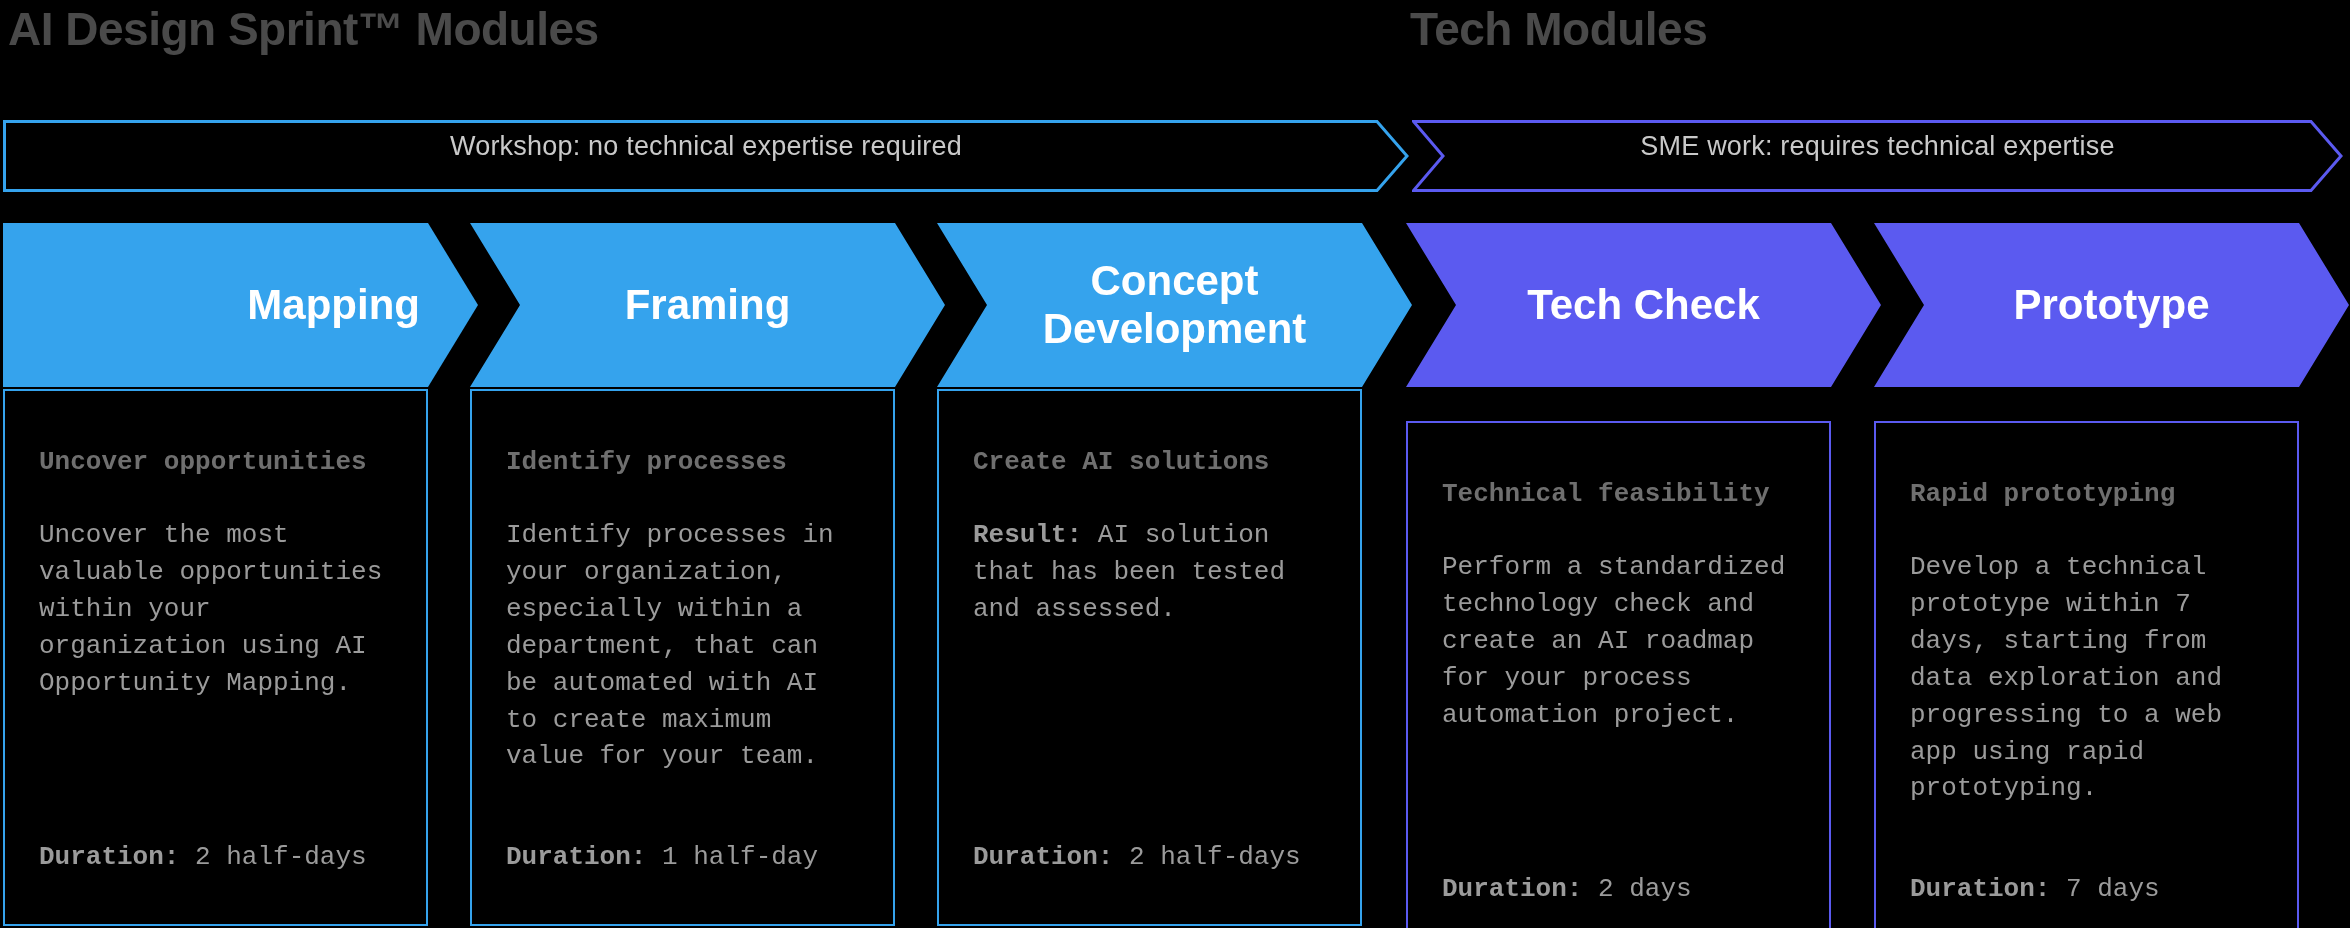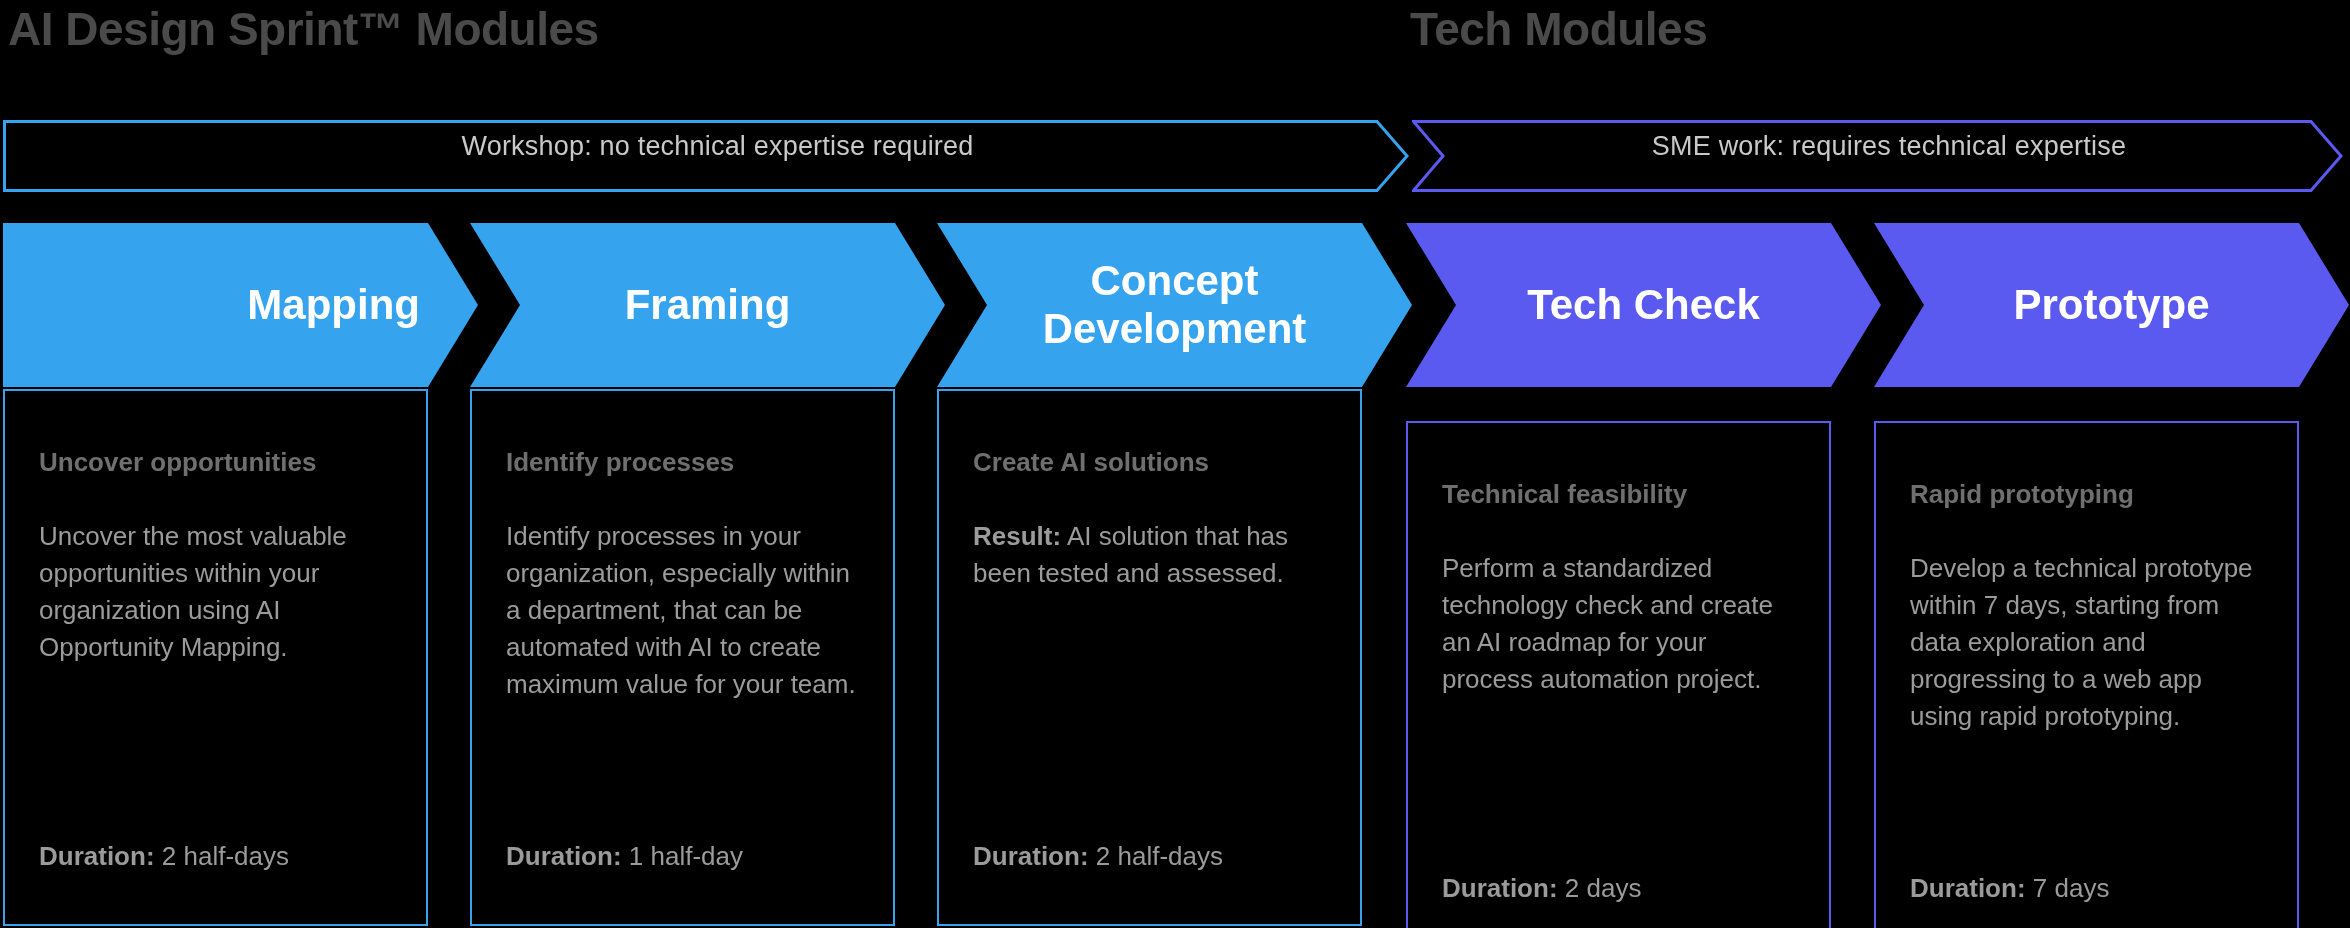--- a/index.html
+++ b/index.html
@@ -28,21 +28,20 @@
     white-space: nowrap;
   }
   .heading.left  { left: 8px; }
   .heading.right { left: 1410px; }
 
   
   .banner {
     position: absolute;
     top: 120px;
     height: 52px;
-    padding-left: 23px;
   }
   .banner svg { position: absolute; left: 0; top: 0; display: block; }
   .banner .banner-label {
     position: absolute;
     left: 0; right: 0; top: 0; bottom: 0;
     display: flex;
     align-items: center;
     justify-content: center;
     font-size: 27px;
     color: var(--banner_text, #c9c9c9);
@@ -85,20 +84,21 @@
     position: absolute;
     top: 389px;
     height: 537px;
     width: 425px;
     box-sizing: border-box;
     background: #000;
     border: 2px solid;
     padding: 56px 34px 52px 34px;
     display: flex;
     flex-direction: column;
+    font-family: Liberation Mono, monospace;
   }
   .card.blue-border   { border-color: var(--blue, #35a3ed); }
   .card.purple-border { border-color: var(--purple, #5b5af0); margin-top: 32px; }
 
   .card-title {
     font-size: 26px;
     font-weight: 700;
     color: var(--card_title, #6f6f6f);
     margin: 0 0 40px 0;
   }

